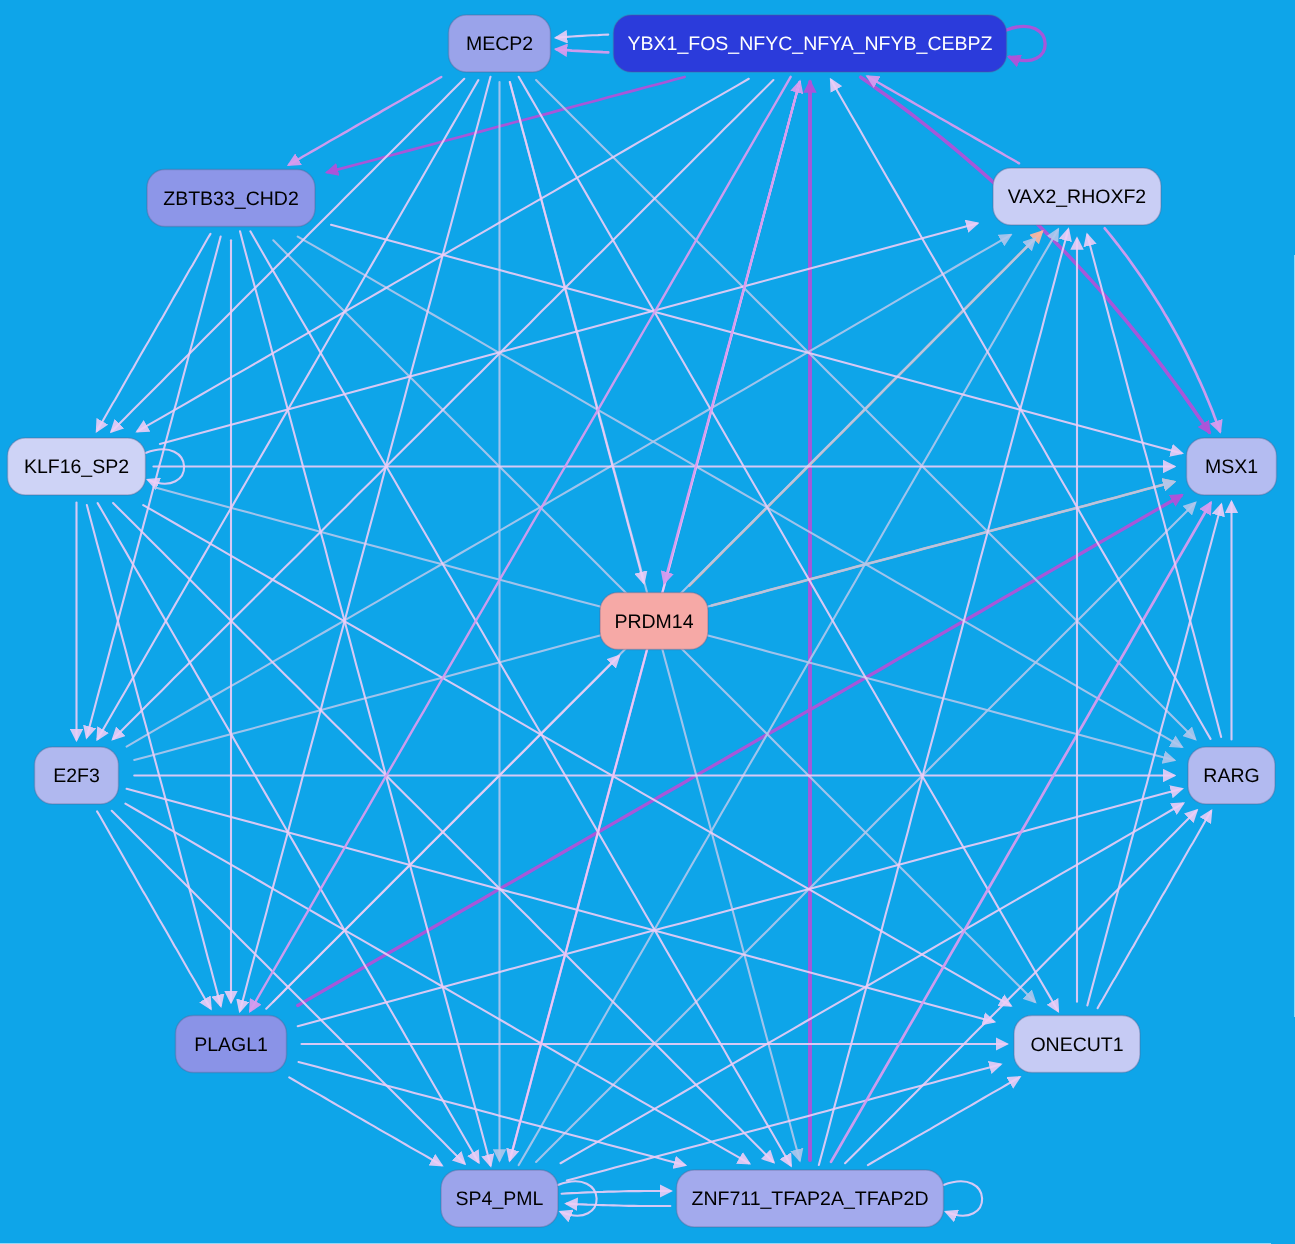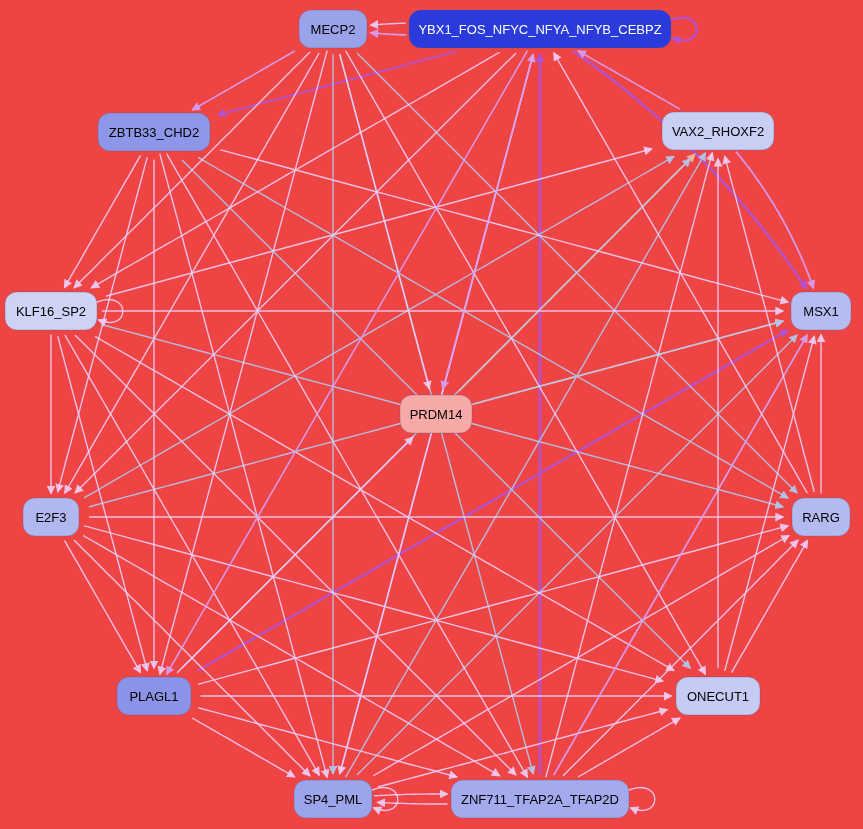--- a/index.html
+++ b/index.html
@@ -1,17 +1,17 @@
 <!DOCTYPE html>
 <html><head>
 <meta charset="utf-8">
 <style>
   html,body{margin:0;padding:0;background:#ffffff;}
   body{font-family:"Liberation Sans", sans-serif;}
-  .canvas-wrap{position:relative;width:863px;height:829px;background:#ef4444;overflow:hidden;}
+  .canvas-wrap{position:relative;width:863px;height:829px;background:#0ea5e9;overflow:hidden;}
   svg{display:block;}
   .node-rect{stroke-width:1;}
   .node-label{font-family:"Liberation Sans", sans-serif;font-size:13px;}
   .edge{fill:none;stroke-linecap:round;}
 </style>
 </head>
 <body>
 
 <div class="canvas-wrap">
   <svg id="graph" width="863" height="829" viewBox="0 0 863 829">

